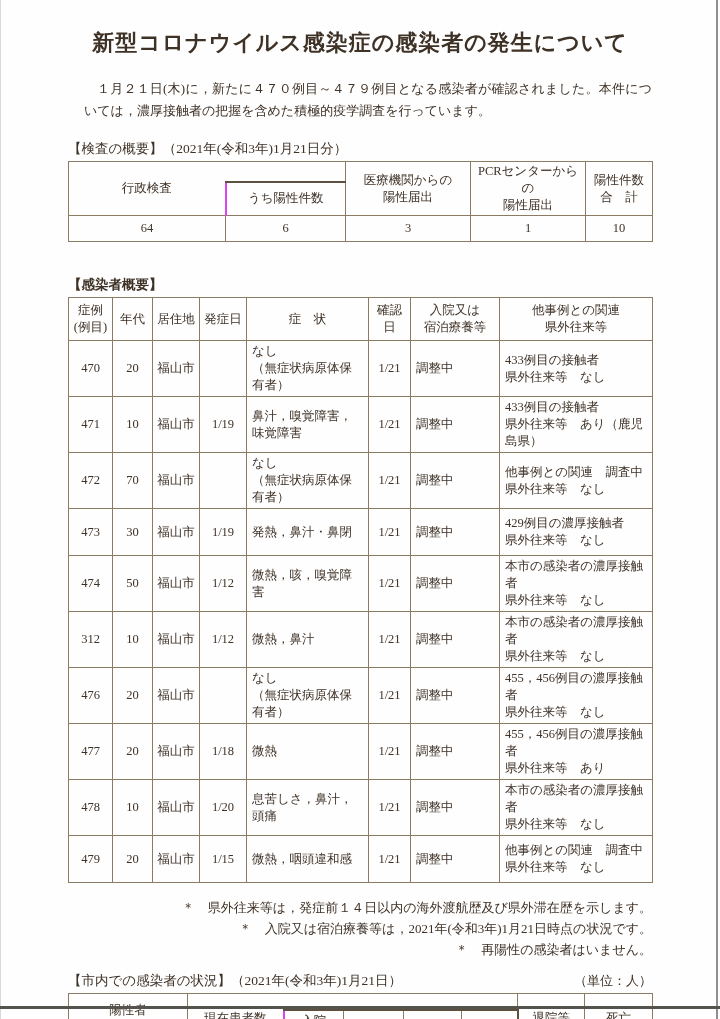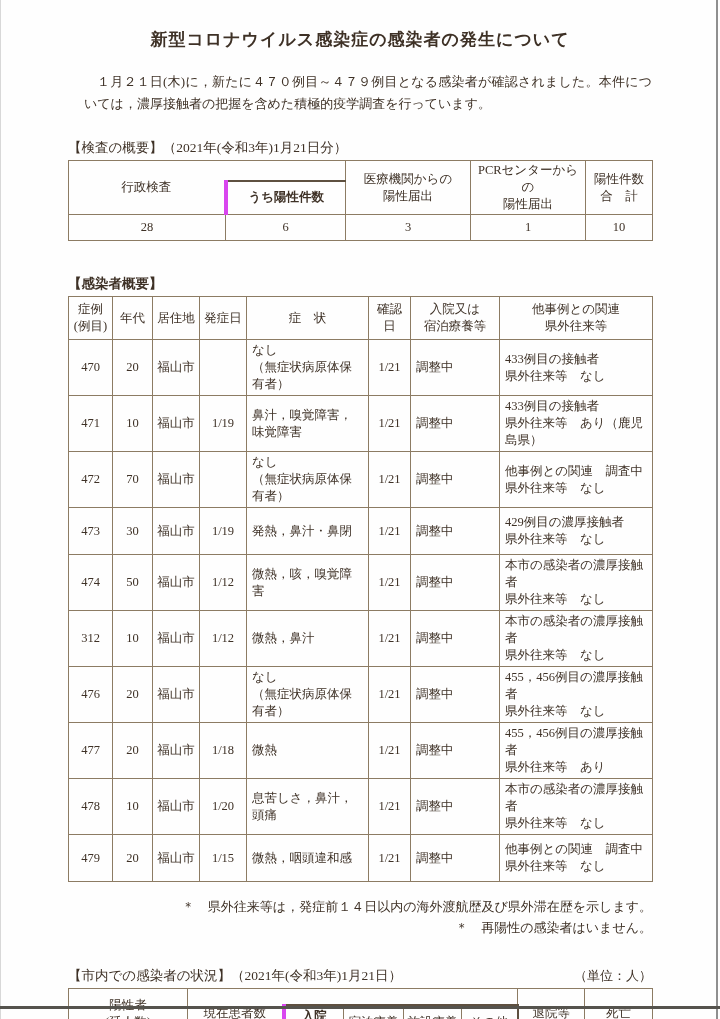--- a/index.html
+++ b/index.html
@@ -10,32 +10,32 @@
     color:#3e3126;
     font-family:"Liberation Serif","DejaVu Serif",serif;
     font-size:13px;
     overflow:hidden;
     box-sizing:border-box;
   }
   .content{padding:0 68px;}
   .doc-title{
     text-align:center;
     font-weight:bold;
-    font-size:17px;
+    font-size:22px;
     padding-top:28px;
     letter-spacing:1px;
   }
   .intro{
     margin:20px 0 0 16px;
     line-height:22px;
     text-indent:1em;
     text-align:justify;
   }
   .section-heading{
-    margin-top:24px;
+    margin-top:18px;
     font-size:13.5px;
     line-height:18px;
   }
   .section-heading.h2{margin-top:34px;font-weight:bold;}
   .heading-row{
     display:flex;
     justify-content:space-between;
     align-items:flex-end;
     margin-top:12px;
   }
@@ -52,21 +52,21 @@
     padding:1px 2px;
     font-size:12.5px;
     line-height:17px;
     overflow:hidden;
   }
   .preline{white-space:pre-line;}
   .tL{text-align:left;padding:2px 5px;}
   .no-r{border-right:none;}
   .no-l{border-left:none;}
   .dark-b{border-bottom:2px solid #5e5040;}
-  .dark-l{border-left:4px solid #d946ef;font-weight:bold;}
+  .dark-l{border-left:2px solid #d946ef;}
   .dark-r{border-right:2px solid #5e5040;}
   .strip{height:13px;}
   .t1-sub{height:24px;}
   .t1-data td{height:23px;}
   .t2-head td{height:40px;}
   .t2-row td{height:42px;}
   .t2-row.tall td{height:50px;}
   .t3-sub td{height:30px;}
   .small{font-size:10px;line-height:12px;display:block;}
   .notes{margin-top:14px;padding-left:16px;text-align:right;}
@@ -112,21 +112,21 @@
 陽性届出</td>
         <td rowspan="2" class="preline">PCRセンターからの
 陽性届出</td>
         <td rowspan="2" class="preline">陽性件数
 合　計</td>
       </tr>
       <tr>
         <td class="dark-l t1-sub">うち陽性件数</td>
       </tr>
       <tr class="t1-data">
-        <td>28</td>
+        <td>64</td>
         <td>6</td>
         <td>3</td>
         <td>1</td>
         <td>10</td>
       </tr>
     </tbody>
       </table>
 
     <div class="section-heading h2">【感染者概要】</div>
 
@@ -266,25 +266,26 @@
         <td>1/21</td>
         <td class="tL">調整中</td>
         <td class="tL preline">他事例との関連　調査中
 県外往来等　なし</td>
       </tr>
     </tbody>
       </table>
 
     <div class="notes">
       <div class="note-line">＊　県外往来等は，発症前１４日以内の海外渡航歴及び県外滞在歴を示します。</div>
+      <div class="note-line">＊　入院又は宿泊療養等は，2021年(令和3年)1月21日時点の状況です。</div>
       <div class="note-line">＊　再陽性の感染者はいません。</div>
     </div>
 
     <div class="heading-row">
-      <div class="section-heading" style="margin-top:17px">【市内での感染者の状況】（2021年(令和3年)1月21日）</div>
+      <div class="section-heading" style="margin-top:0">【市内での感染者の状況】（2021年(令和3年)1月21日）</div>
       <div>（単位：人）</div>
     </div>
 
     <table>
       <colgroup>
         <col style="width:119px">
           <col style="width:96px">
           <col style="width:60px">
           <col style="width:60px">
           <col style="width:58px">

